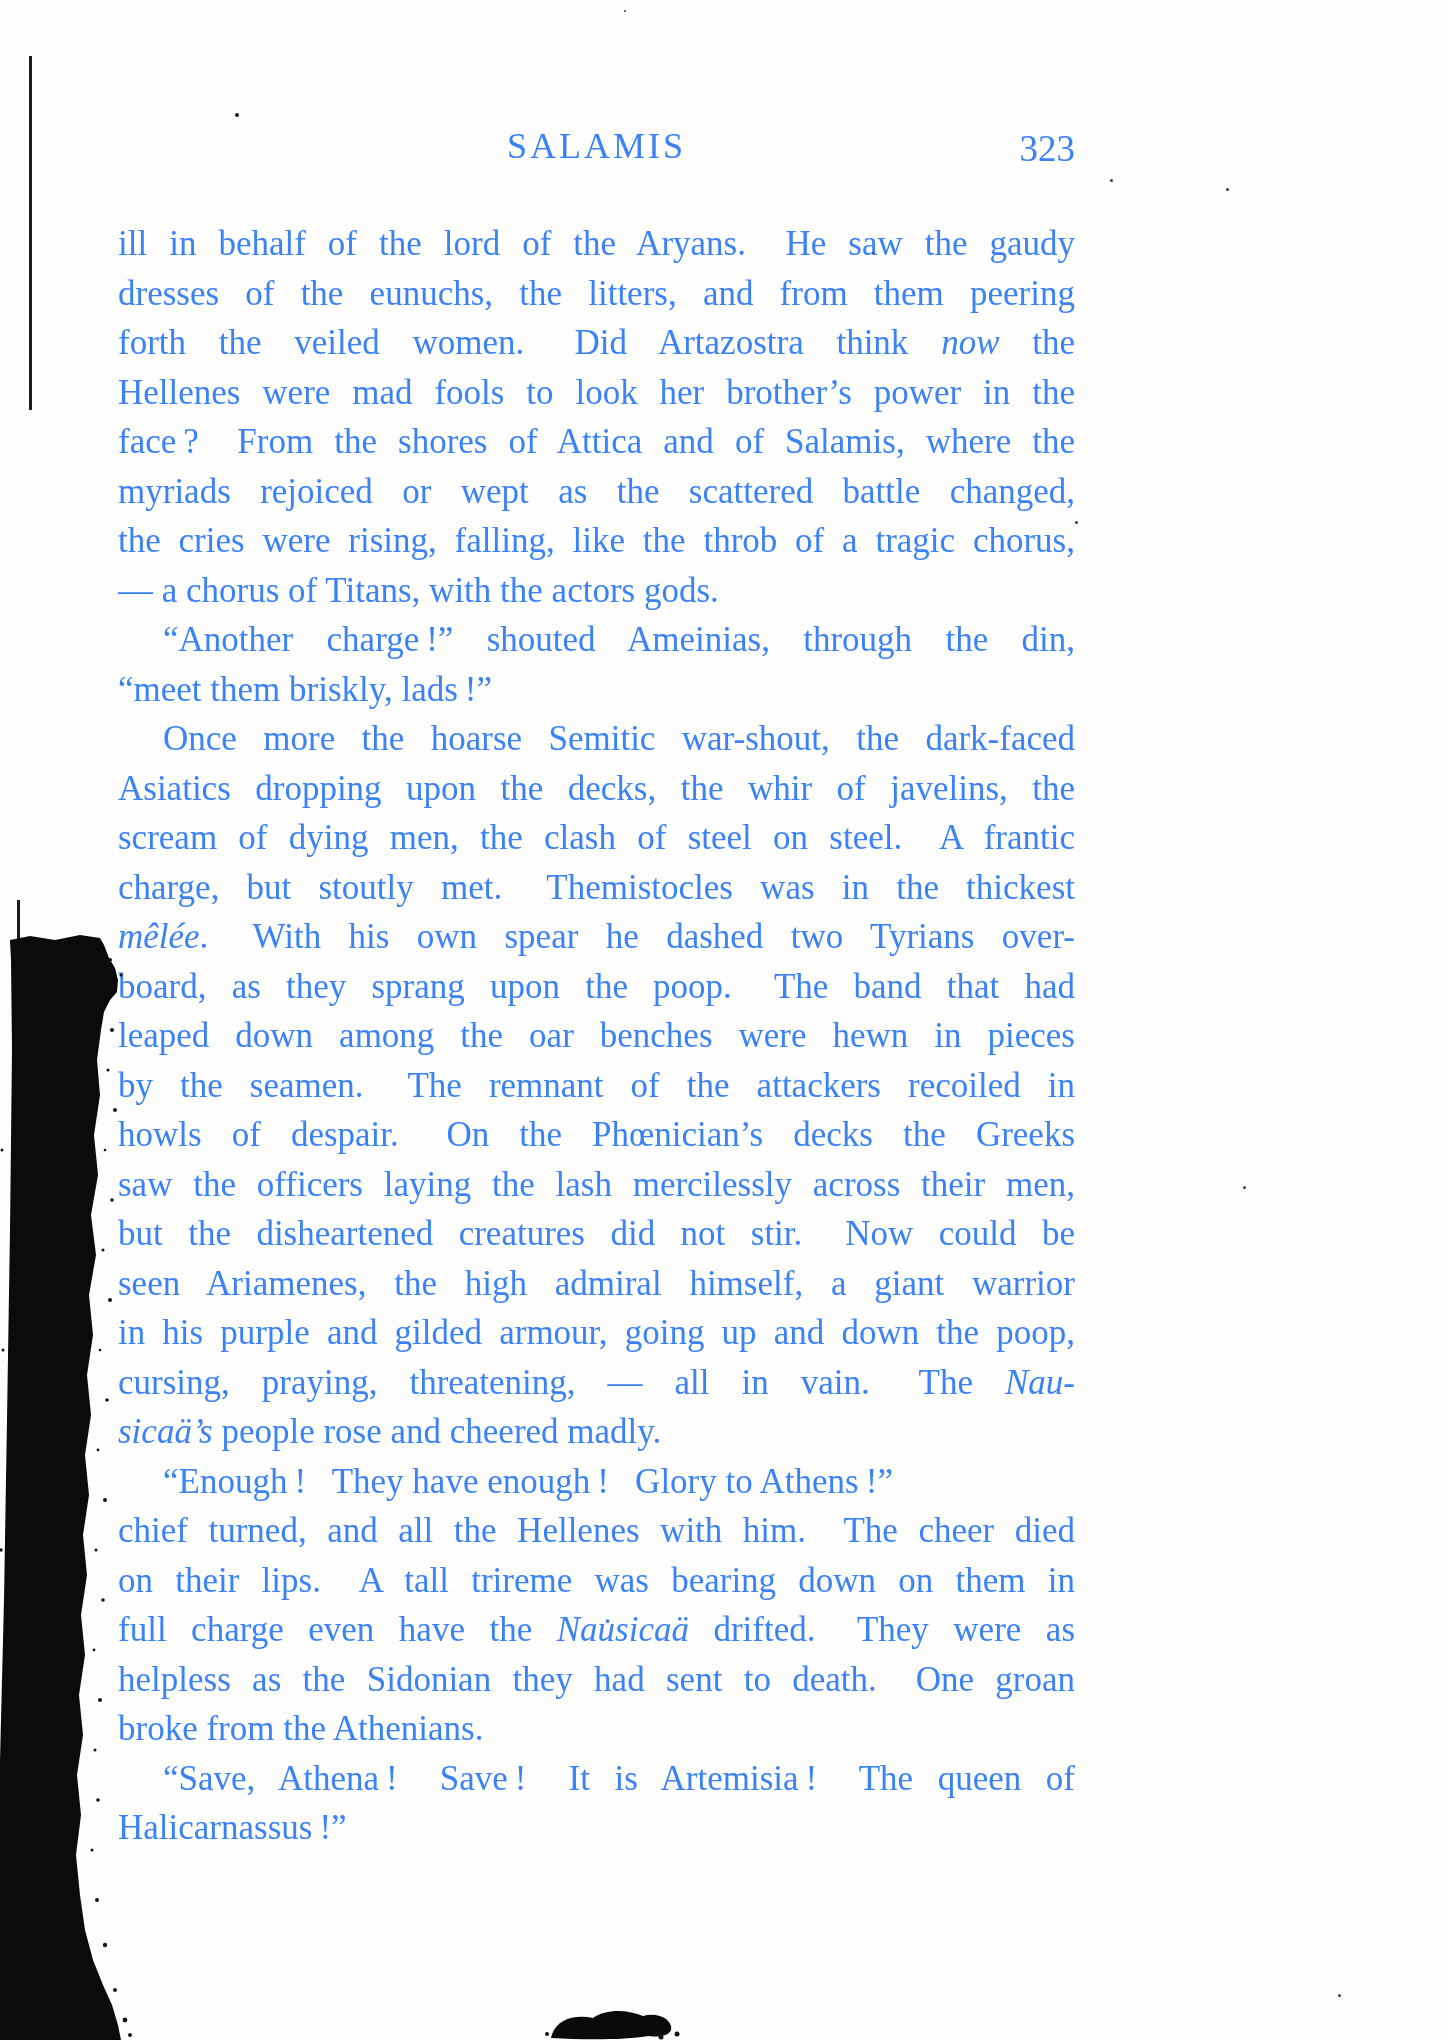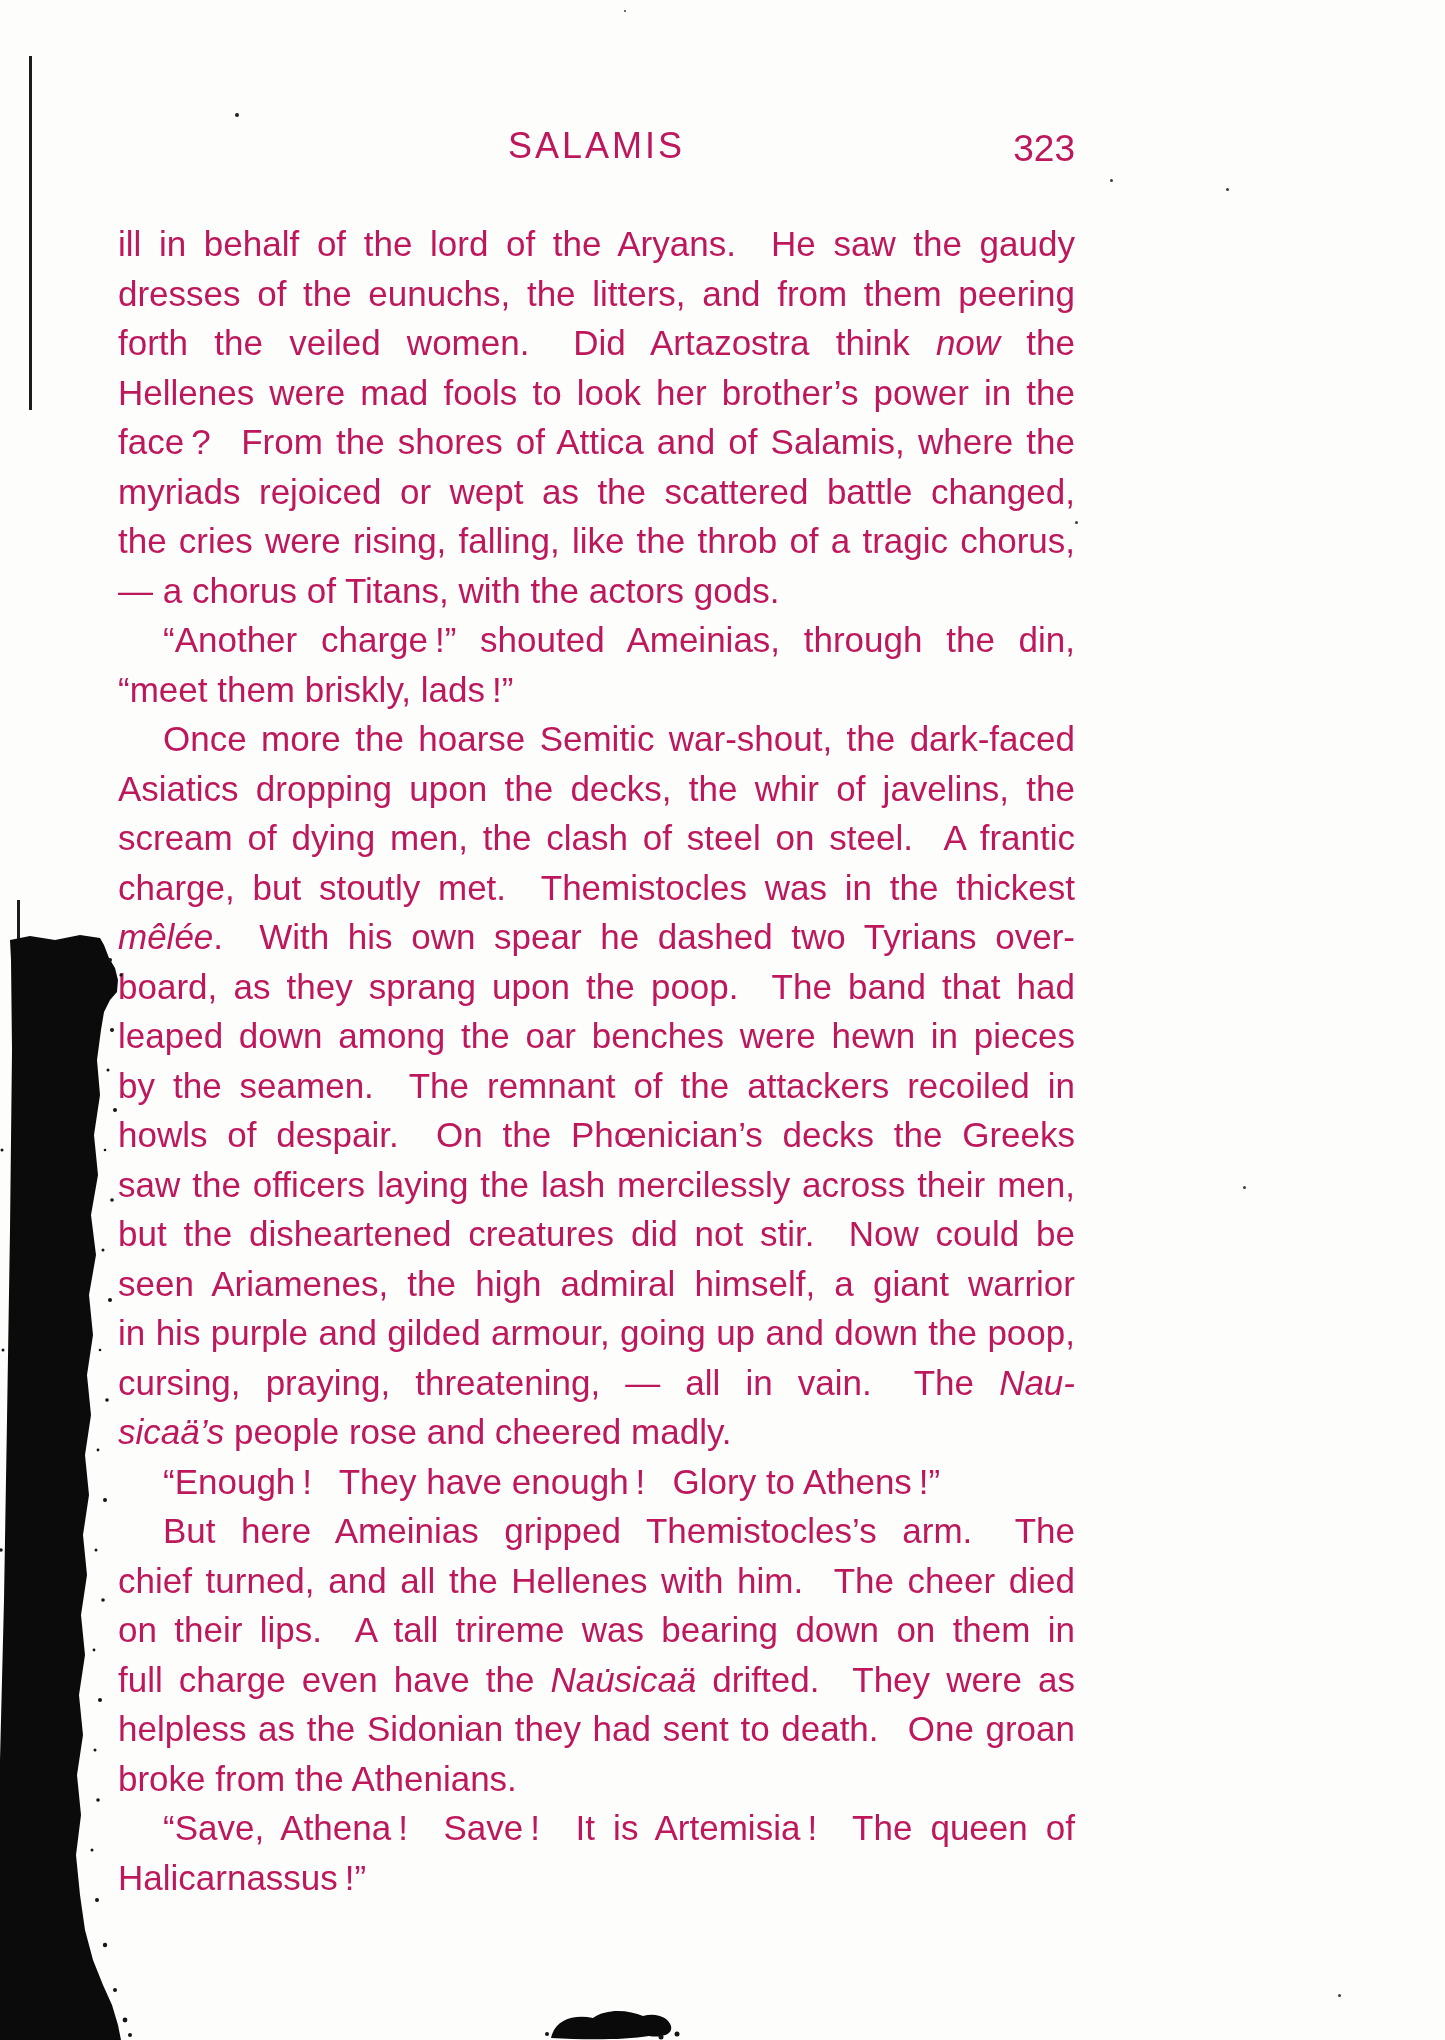--- a/index.html
+++ b/index.html
@@ -2,22 +2,22 @@
 <html><head>
 <meta charset="utf-8">
 <style>
   html, body { margin: 0; padding: 0; background: #ffffff; }
   .page {
     position: relative;
     width: 1445px;
     height: 2040px;
     background: #fdfdfc;
     overflow: hidden;
-    font-family: Liberation Sans, sans-serif;
-    color: #be185d;
+    font-family: Liberation Serif, serif;
+    color: #3b82f6;
   }
   
   .header {
     position: absolute;
     left: 118px; top: 126px;
     width: 957px; height: 44px;
   }
   .running-head {
     text-align: center;
     font-size: 36px;
@@ -95,21 +95,20 @@
       <div class="line"><span>leaped down among the oar benches were hewn in pieces</span></div>
       <div class="line"><span>by the seamen.  The remnant of the attackers recoiled in</span></div>
       <div class="line"><span>howls of despair.  On the Phœnician’s decks the Greeks</span></div>
       <div class="line"><span>saw the officers laying the lash mercilessly across their men,</span></div>
       <div class="line"><span>but the disheartened creatures did not stir.  Now could be</span></div>
       <div class="line"><span>seen Ariamenes, the high admiral himself, a giant warrior</span></div>
       <div class="line"><span>in his purple and gilded armour, going up and down the poop,</span></div>
       <div class="line"><span>cursing, praying, threatening, — all in vain.  The </span><span class="it">Nau-</span></div>
       <div class="line flush"><span class="it">sicaä’s</span><span> people rose and cheered madly.</span></div>
       <div class="line indent flush"><span>“Enough !  They have enough !  Glory to Athens !”</span></div>
-      <div class="line indent"><span>But here Ameinias gripped Themistocles’s arm.  The</span></div>
       <div class="line"><span>chief turned, and all the Hellenes with him.  The cheer died</span></div>
       <div class="line"><span>on their lips.  A tall trireme was bearing down on them in</span></div>
       <div class="line"><span>full charge even have the </span><span class="it">Nau̇sicaä</span><span> drifted.  They were as</span></div>
       <div class="line"><span>helpless as the Sidonian they had sent to death.  One groan</span></div>
       <div class="line flush"><span>broke from the Athenians.</span></div>
       <div class="line indent"><span>“Save, Athena !  Save !  It is Artemisia !  The queen of</span></div>
       <div class="line flush"><span>Halicarnassus !”</span></div>
     </div>
 
   <svg class="blob" width="150" height="1140" viewBox="0 0 150 1140">

